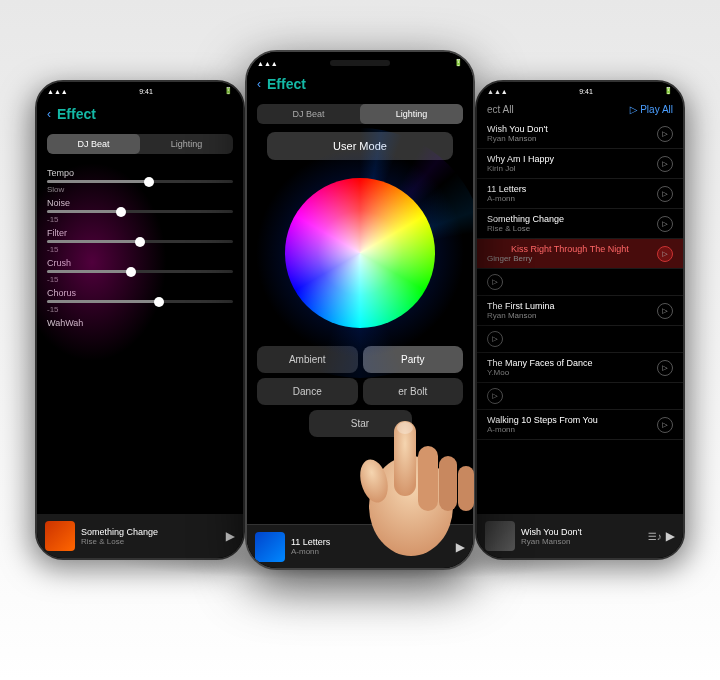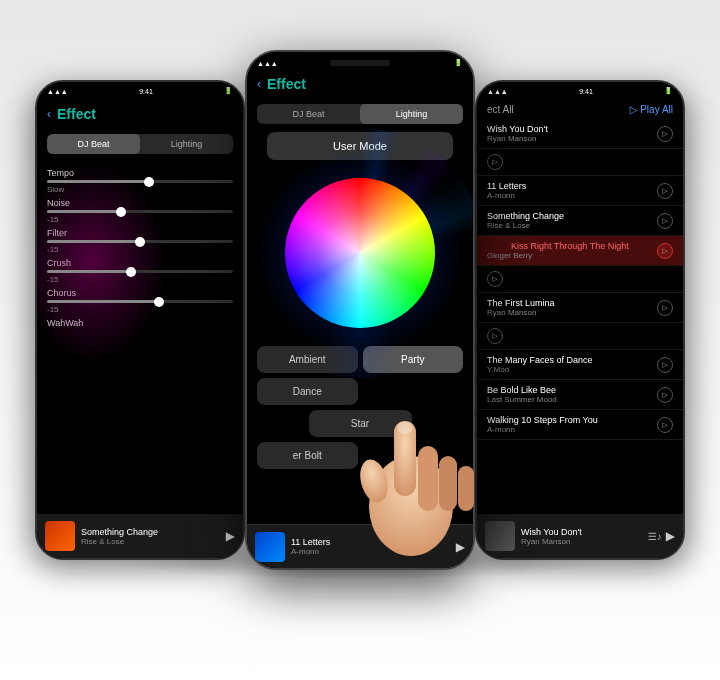--- a/index.html
+++ b/index.html
@@ -519,20 +519,24 @@
       <div class="song-list">
 
         <div class="song-item">
           <div class="song-info">
             <div class="song-title">Wish You Don't</div>
             <div class="song-artist">Ryan Manson</div>
           </div>
           <div class="song-play">▷</div>
         </div>
         <div class="song-item">
+          <div class="song-info">
+            <div class="song-title">Why Am I Happy</div>
+            <div class="song-artist">Kirin Jol</div>
+          </div>
           <div class="song-play">▷</div>
         </div>
         <div class="song-item">
           <div class="song-info">
             <div class="song-title">11 Letters</div>
             <div class="song-artist">A-monn</div>
           </div>
           <div class="song-play">▷</div>
         </div>
         <div class="song-item">
@@ -563,24 +567,20 @@
           <div class="song-play">▷</div>
         </div>
         <div class="song-item">
           <div class="song-info">
             <div class="song-title">The Many Faces of Dance</div>
             <div class="song-artist">Y.Moo</div>
           </div>
           <div class="song-play">▷</div>
         </div>
         <div class="song-item">
-          <div class="song-info">
-            <div class="song-title">Be Bold Like Bee</div>
-            <div class="song-artist">Last Summer Mood</div>
-          </div>
           <div class="song-play">▷</div>
         </div>
         <div class="song-item">
           <div class="song-info">
             <div class="song-title">Walking 10 Steps From You</div>
             <div class="song-artist">A-monn</div>
           </div>
           <div class="song-play">▷</div>
         </div>
       </div>
@@ -620,22 +620,22 @@
         <div style="position:absolute;inset:-20px;background:radial-gradient(ellipse at center, rgba(0,80,220,0.5) 0%, rgba(0,30,120,0.4) 40%, transparent 70%);border-radius:50%;"></div>
 
         <div style="position:absolute;top:50%;left:50%;transform:translate(-50%,-50%);width:250px;height:250px;background:conic-gradient(transparent 0deg, rgba(0,100,255,0.15) 10deg, transparent 20deg, transparent 30deg, rgba(100,0,255,0.1) 40deg, transparent 50deg, rgba(0,150,255,0.12) 70deg, transparent 80deg, transparent 160deg, rgba(0,80,255,0.1) 180deg, transparent 200deg);border-radius:50%;z-index:0;"></div>
         <div class="color-wheel" style="position:absolute;top:10px;left:10px;width:150px;height:150px;z-index:1;"></div>
       </div>
 
       <div class="mode-buttons" style="margin-top:8px;">
         <div class="mode-btn">Ambient</div>
         <div class="mode-btn active">Party</div>
         <div class="mode-btn">Dance</div>
+        <div class="mode-btn">er Bolt</div>
         <div class="mode-btn" style="grid-column: 1 / -1; width: 50%; margin: 0 auto;">Star</div>
-        <div class="mode-btn">er Bolt</div>
       </div>
 
       <div class="center-np">
         <div class="cnp-thumb"></div>
         <div class="np-info">
           <div class="np-title">11 Letters</div>
           <div class="np-artist">A-monn</div>
         </div>
         <div class="np-controls">
           <span class="np-icon">▶</span>

